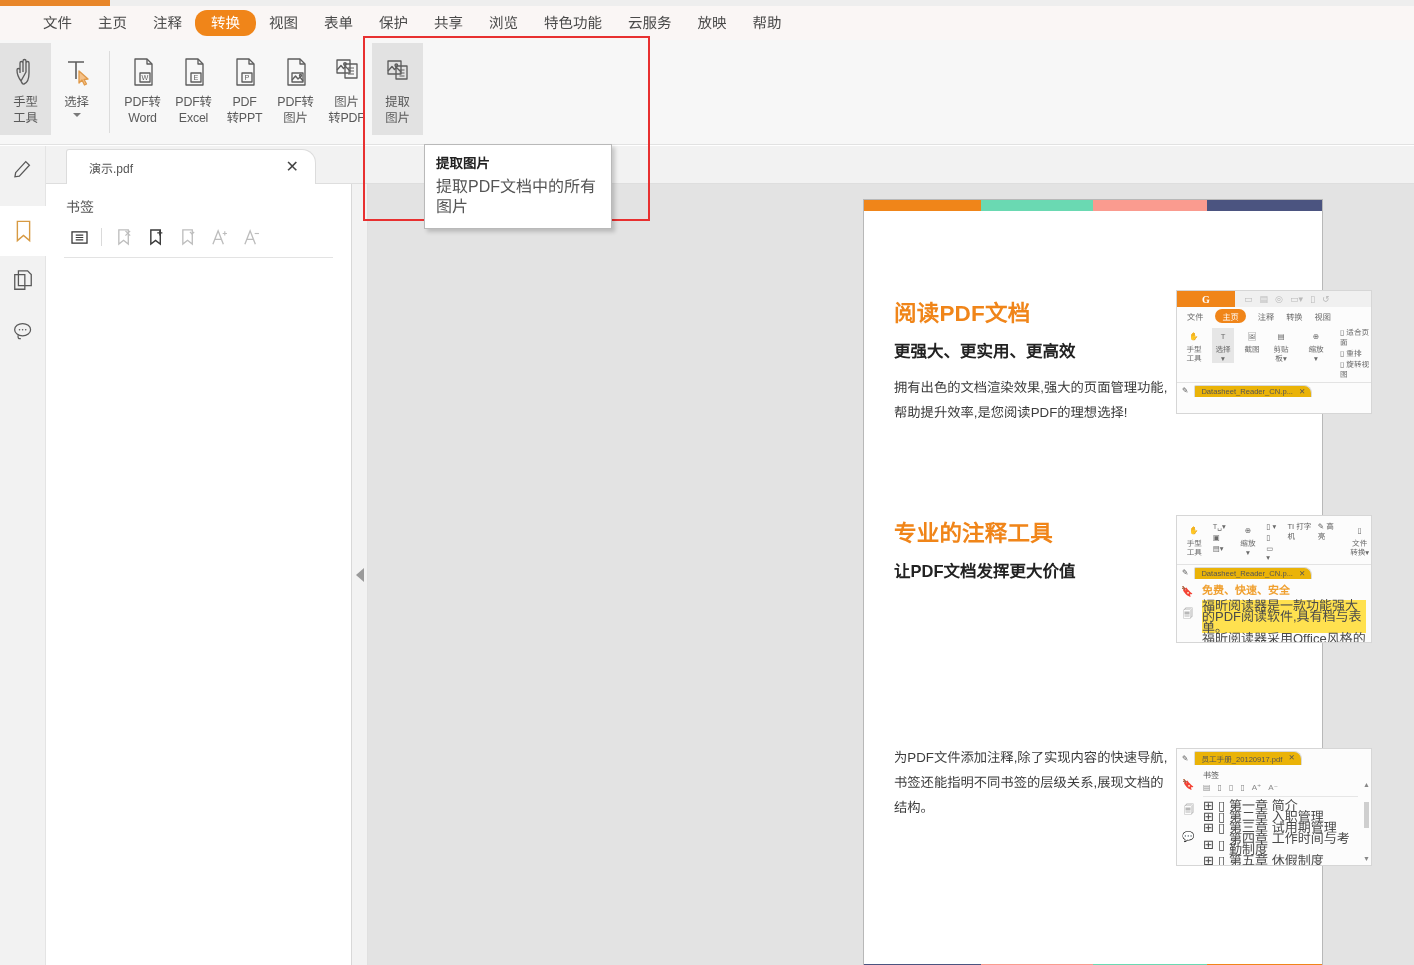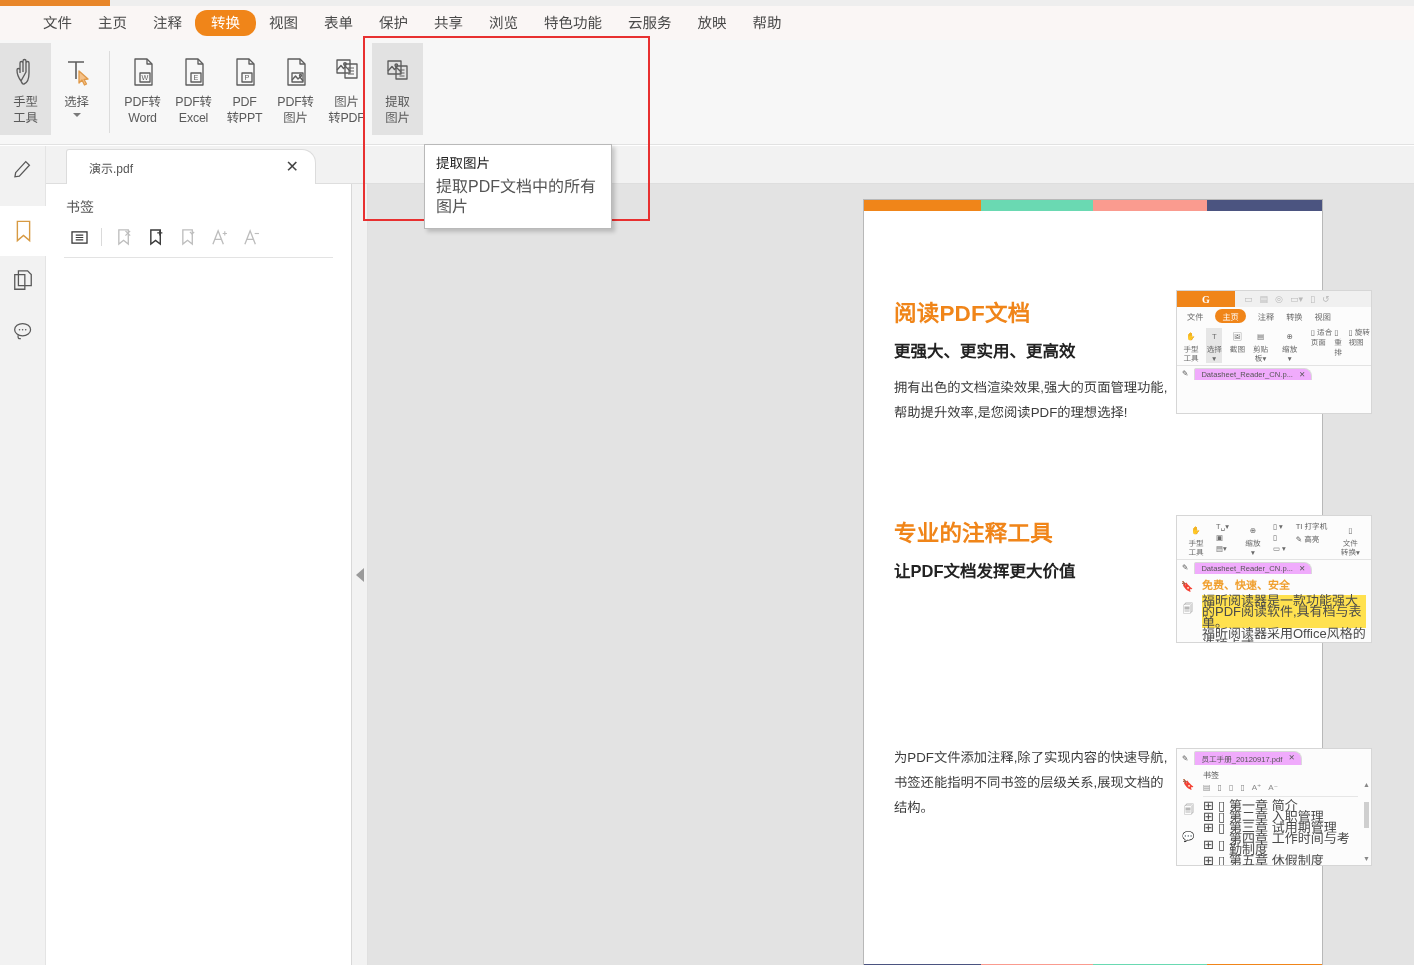--- a/index.html
+++ b/index.html
@@ -69,21 +69,21 @@
     border: 2px solid #e83030; pointer-events: none; z-index: 40;
   }
 
   
   .tooltip {
     position: absolute; left: 424px; top: 144px; width: 188px;
     background: #fff; border: 1px solid #b9b9b9;
     box-shadow: 3px 3px 4px rgba(0,0,0,0.18);
     padding: 9px 10px 11px 11px; z-index: 50;
   }
-  .tooltip .t-title { font-size: 13.5px; font-weight: normal; color: #222; line-height: 20px; }
+  .tooltip .t-title { font-size: 13.5px; font-weight: bold; color: #222; line-height: 20px; }
   .tooltip .t-desc  { font-size: 16px; color: #555; line-height: 20px; margin-top: 3px; }
 
   
   .rail {
     position: absolute; left: 0; top: 146px; width: 46px; bottom: 0;
     background: #f2f2f2; border-right: 1px solid #e4e4e4;
   }
   .rail-btn {
     width: 46px; height: 50px; display: flex; align-items: center; justify-content: center;
     cursor: default;
@@ -177,21 +177,21 @@
   .th-tabs .on { background: #f08519; color: #fff; border-radius: 7px; padding: 1px 7px; }
   .th-tools { display: flex; align-items: flex-start; padding: 4px 0 2px 6px; gap: 7px;
               font-size: 7.6px; color: #6a6a6a; background: #fcfcfc; }
   .th-tool { display: flex; flex-direction: column; align-items: center; width: 26px; line-height: 9px; }
   .th-tool.sel { background: #e6e6e6; }
   .th-tool .tg { height: 17px; display: flex; align-items: center; }
   .th-filebar { height: 16px; display: flex; align-items: center; gap: 6px;
                 border-top: 1px solid #e3e3e3; padding-left: 5px;
                 font-size: 7.6px; color: #555; background:#fcfcfc; }
   .th-filetab { border: 1px solid #dadada; border-bottom: none; border-radius: 2px 8px 0 0;
-                padding: 1px 6px; display: flex; align-items: flex-start; gap: 6px; background:#f0abfc;}
+                padding: 1px 6px; display: flex; align-items: flex-start; gap: 6px; background:#eab308;}
 
   .th-listrow { display: flex; align-items: center; gap: 4px; font-size: 13px; color: #4a4a4a; line-height: 11px;}
   .hl-y { background: #ffe14f; }
 </style>
 </head>
 <body>
 
 <div id="app">
 
   <div class="top-accent"></div>
@@ -456,21 +456,21 @@
           <div class="th-tool">
             <span class="tg">▤</span>
               <span>剪贴</span>
               <span>板▾</span>
             </div>
           <div class="th-tool" style="margin-left:6px;">
             <span class="tg">⊕</span>
               <span>缩放</span>
               <span>▾</span>
             </div>
-          <div style="display:flex;gap:1px;margin-left:6px;line-height:10px;" id="th1-menu">
+          <div style="display:flex;flex-direction:column;gap:1px;margin-left:6px;line-height:10px;" id="th1-menu">
               <span>▯ 适合页面</span>
               <span>▯ 重排</span>
               <span>▯ 旋转视图</span>
             </div>
         </div>
         <div class="th-filebar">
           <span>✎</span>
           <span class="th-filetab">
             <span>Datasheet_Reader_CN.p...</span>
             <span>✕</span>
@@ -498,21 +498,21 @@
           <div class="th-tool" style="margin-left:4px;">
             <span class="tg">⊕</span>
               <span>缩放</span>
               <span>▾</span>
             </div>
           <div style="display:flex;flex-direction:column;gap:2px;font-size:7.4px;color:#6a6a6a;line-height:9px;">
             <span>▯ ▾</span>
               <span>▯</span>
               <span>▭ ▾</span>
           </div>
-          <div style="display:flex;flex-direction:column;gap:3px;font-size:7.6px;color:#5a5a5a;line-height:10px;margin-left:3px;" id="th2-menu">
+          <div style="display:flex;flex-direction:row;gap:3px;font-size:7.6px;color:#5a5a5a;line-height:10px;margin-left:3px;" id="th2-menu">
               <span>TI 打字机</span>
               <span>✎ 高亮</span>
             </div>
           <div class="th-tool" style="margin-left:3px;">
             <span class="tg">▯</span>
               <span>文件</span>
               <span>转换▾</span>
             </div>
         </div>
         <div class="th-filebar">

